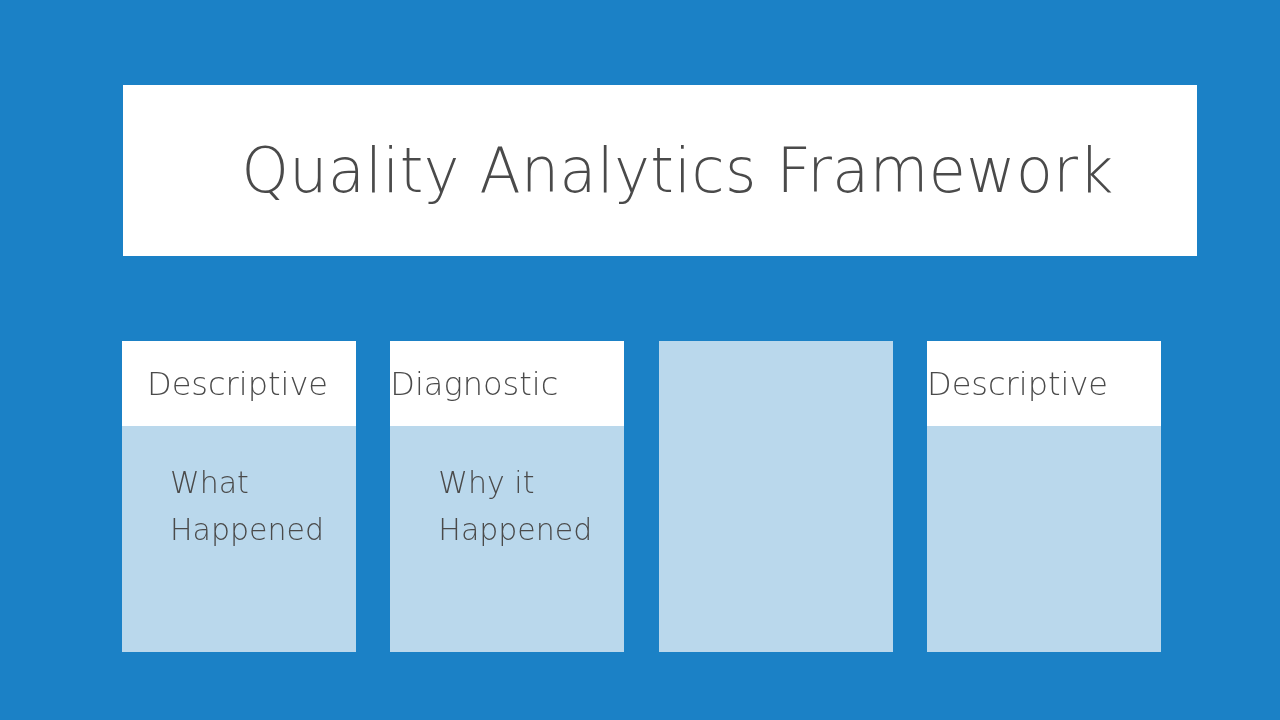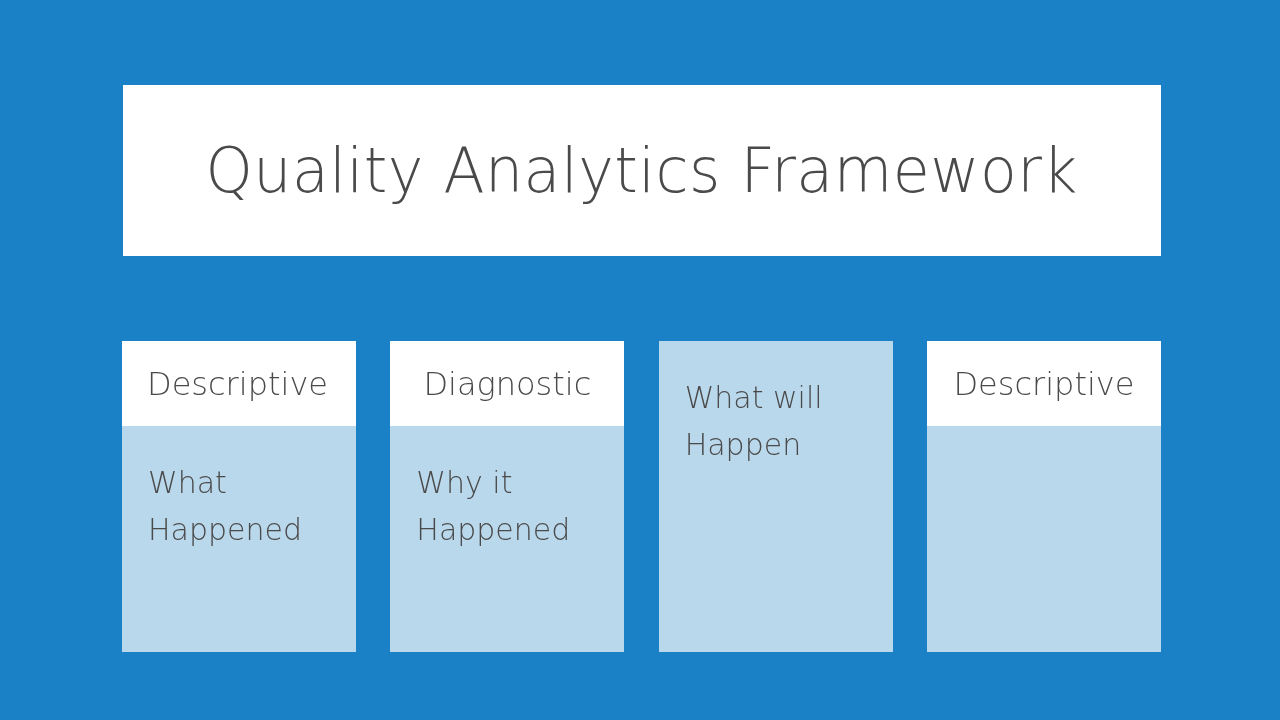--- a/index.html
+++ b/index.html
@@ -23,20 +23,21 @@
   #title-block {
     position: absolute;
     left: 123px;
     top: 85px;
     width: 1038px;
     height: 171px;
     background: #ffffff;
     display: flex;
     align-items: center;
     justify-content: center;
+    padding-left: 36px;
   }
   #title-text {
     font-family: "DejaVu Sans", sans-serif;
     font-weight: 300;
     font-size: 62px;
     line-height: 1;
     letter-spacing: 0.5px;
     color: #4a4a4a;
     white-space: nowrap;
     transform: scaleX(0.97);
@@ -65,35 +66,35 @@
     background: #ffffff;
     display: flex;
     align-items: center;
     box-sizing: border-box;
   }
   .card-header.align-left {
     justify-content: flex-start;
     padding-left: 25px;
   }
   .card-header.align-center {
-    justify-content: center;
   }
   .card-header-text {
     font-family: "DejaVu Sans", sans-serif;
     font-weight: 300;
     font-size: 32px;
     line-height: 1;
     color: #4a4a4a;
     white-space: nowrap;
   }
   .card-body {
     flex: 1 1 auto;
     background: #bad8ec;
     padding: 34px 0 0 26px;
     box-sizing: border-box;
+    margin-left: 22px;
   }
   .card-body.body-shift {
     padding-top: 42px;
   }
   .card-body-text {
     font-family: "DejaVu Sans", sans-serif;
     font-weight: 300;
     font-size: 30px;
     line-height: 1.55;
     color: #4a4a4a;
@@ -125,24 +126,20 @@
       <div class="card-header align-center">
         <span class="card-header-text">Diagnostic</span>
       </div>
       <div class="card-body">
         <span class="card-body-text">Why it
 Happened</span>
       </div>
     </div>
 
     <div class="card">
-      <div class="card-body">
-        <span class="card-body-text">What will
-Happen</span>
-      </div>
     </div>
 
     <div class="card">
       <div class="card-header align-center">
         <span class="card-header-text">Descriptive</span>
       </div>
     </div>
 
   </div>
 </div>

